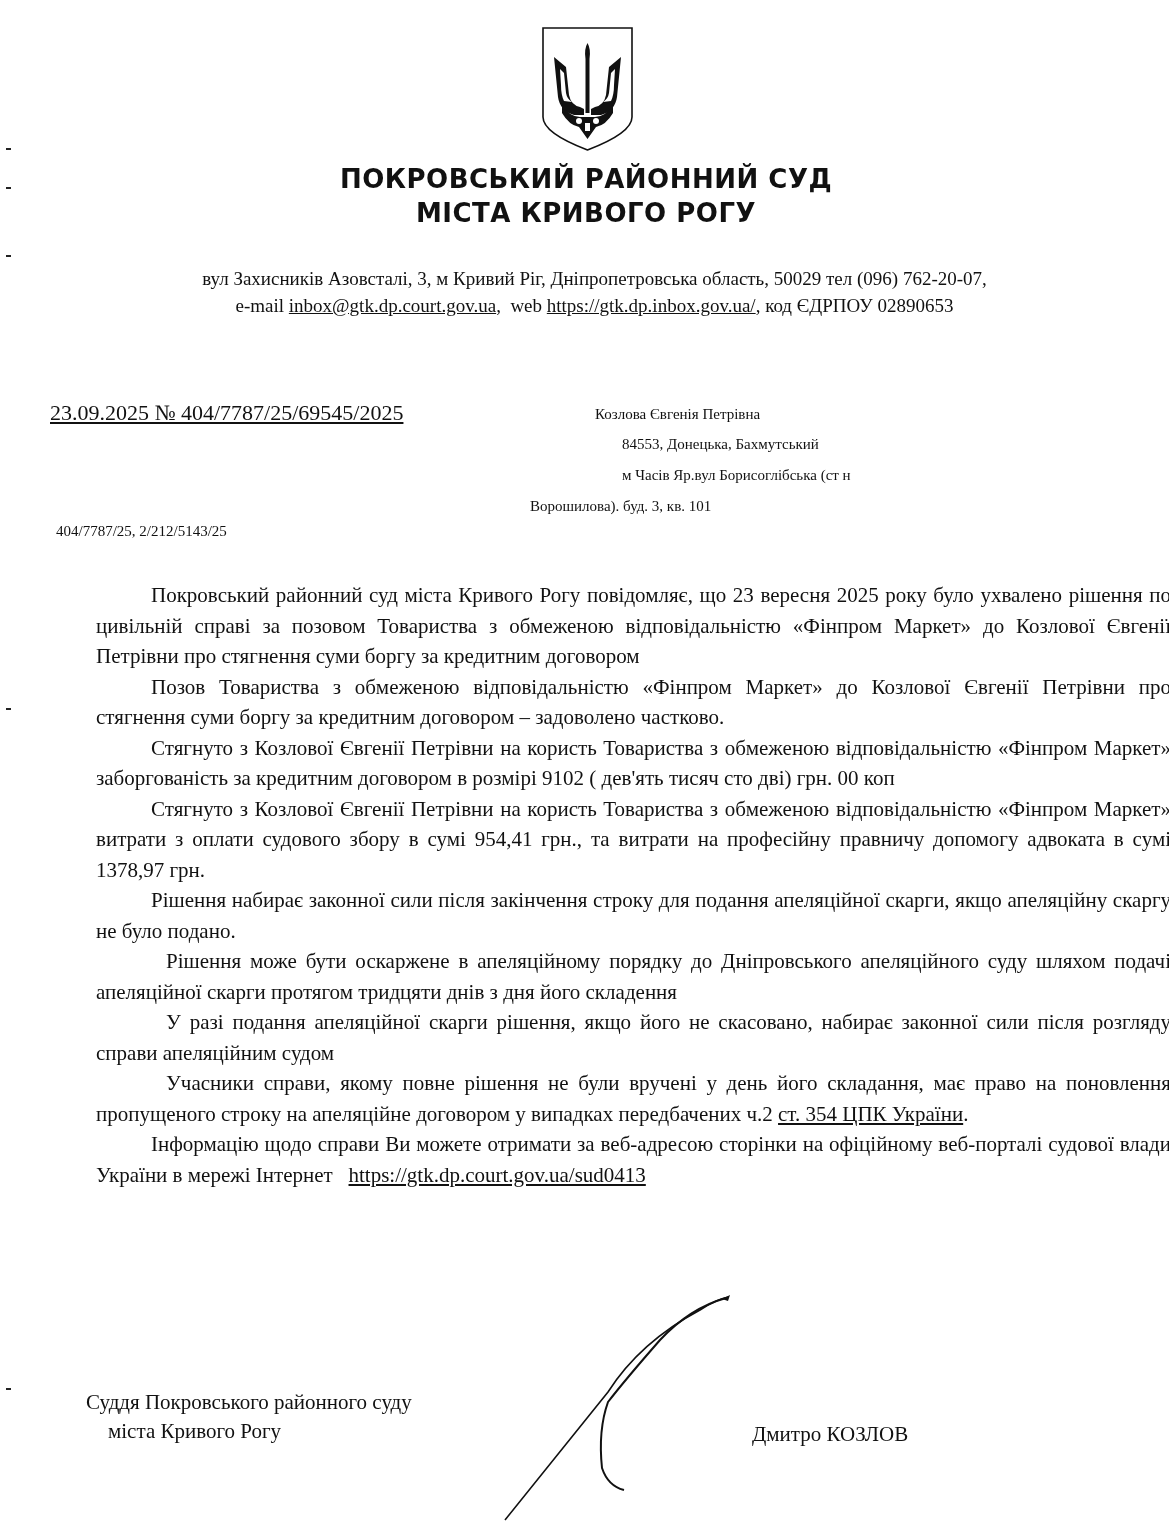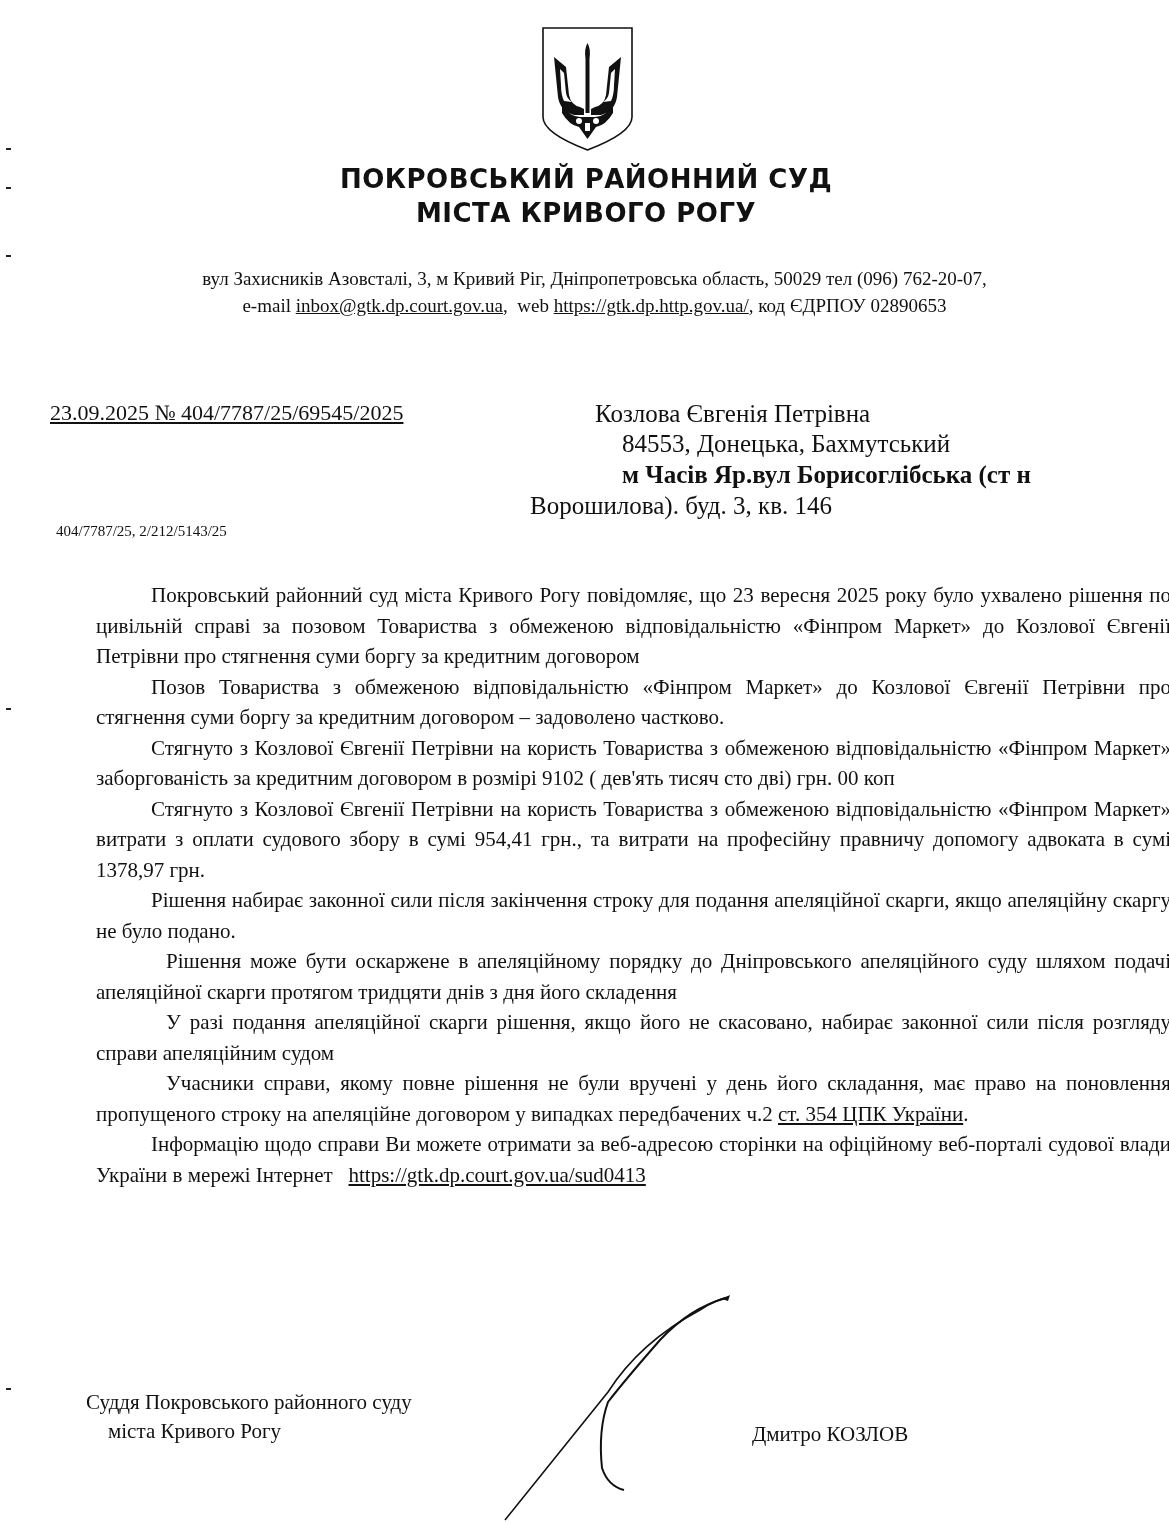--- a/index.html
+++ b/index.html
@@ -18,24 +18,24 @@
     .title1 { top: 162px; left: 0; width: 1172px; }
     .title2 { top: 196px; left: 0; width: 1172px; }
     .contacts {
       left: 0; width: 1169px; text-align: center; font-size: 19px; line-height: 26px;
     }
     .c1 { top: 266px; left: 10px; }
     .c2 { top: 293px; left: 10px; }
     .u { text-decoration: underline; }
     .ref { left: 50px; top: 400px; font-size: 22px; text-decoration: underline; }
     .ref2 { left: 56px; top: 523px; font-size: 15px; }
-    .addr { font-size: 25px; line-height: 30px; }
+    .addr { font-size: 15px; line-height: 30px; }
     .a1 { left: 595px; top: 399px; }
     .a2 { left: 622px; top: 429px; }
-    .a3 { left: 622px; top: 460px; font-weight: bold; }
+    .a3 { left: 622px; top: 460px; }
     .a4 { left: 530px; top: 491px; }
     .body-text {
       left: 48px; width: 1075px; top: 580px;
       font-size: 21px; line-height: 30.5px; text-align: justify; margin-left: 48px;
     }
     .body-text p { margin: 0; text-indent: 55px; }
     .body-text p.ind2 { text-indent: 70px; }
     .sig-left { font-size: 21px; line-height: 28px; }
     .s1 { left: 86px; top: 1388px; }
     .s2 { left: 108px; top: 1417px; }
@@ -73,31 +73,31 @@
 </div>
 
 <div class="abs title title1">ПОКРОВСЬКИЙ РАЙОННИЙ СУД</div>
 <div class="abs title title2">МІСТА КРИВОГО РОГУ</div>
 
 <div class="abs contacts c1">вул  Захисників Азовсталі, 3, м  Кривий Ріг,  Дніпропетровська область, 50029 тел  (096) 762-20-07,</div>
 <div class="abs contacts c2">
   <span>e-mail</span>
   <span class="u">inbox@gtk.dp.court.gov.ua</span>,&nbsp;
   <span>web</span>
-  <span class="u">https://gtk.dp.http.gov.ua/</span>,
+  <span class="u">https://gtk.dp.inbox.gov.ua/</span>,
   <span>код ЄДРПОУ 02890653</span>
 </div>
 
 <div class="abs ref">23.09.2025 №  404/7787/25/69545/2025</div>
 <div class="abs ref2">404/7787/25, 2/212/5143/25</div>
 
 <div class="abs addr a1">Козлова Євгенія Петрівна</div>
 <div class="abs addr a2">84553,  Донецька,  Бахмутський</div>
 <div class="abs addr a3">м  Часів Яр.вул  Борисоглібська (ст н</div>
-<div class="abs addr a4">Ворошилова). буд. 3, кв. 146</div>
+<div class="abs addr a4">Ворошилова). буд. 3, кв. 101</div>
 
 <div class="abs body-text">
   <p>Покровський  районний суд міста Кривого Рогу повідомляє, що 23 вересня  2025 року було ухвалено рішення по цивільній справі за позовом Товариства з обмеженою відповідальністю «Фінпром Маркет» до Козлової Євгенії Петрівни про стягнення суми боргу за кредитним договором</p>
   <p>Позов Товариства з обмеженою відповідальністю «Фінпром Маркет» до Козлової Євгенії Петрівни про стягнення суми боргу за кредитним договором – задоволено частково.</p>
   <p>Стягнуто з Козлової Євгенії Петрівни на користь Товариства з обмеженою відповідальністю «Фінпром Маркет» заборгованість за кредитним договором в розмірі 9102 ( дев'ять тисяч сто дві) грн. 00 коп</p>
   <p>Стягнуто з Козлової Євгенії Петрівни на користь Товариства з обмеженою відповідальністю «Фінпром Маркет»  витрати з оплати судового збору в сумі 954,41 грн., та витрати на   професійну правничу допомогу адвоката в сумі 1378,97 грн.</p>
   <p>Рішення набирає законної сили після закінчення строку для подання апеляційної скарги, якщо апеляційну скаргу не було подано.</p>
   <p class="ind2">Рішення може бути оскаржене в апеляційному порядку до Дніпровського апеляційного суду шляхом подачі апеляційної скарги протягом тридцяти днів з дня його складення</p>
   <p class="ind2">У разі подання апеляційної скарги рішення, якщо його не скасовано, набирає законної сили після розгляду справи апеляційним судом</p>
   <p class="ind2"><span>Учасники справи, якому повне рішення не були вручені у день його складання, має право на поновлення пропущеного строку на апеляційне договором у випадках передбачених ч.2</span> <span class="u">ст. 354 ЦПК України</span>.</p>

